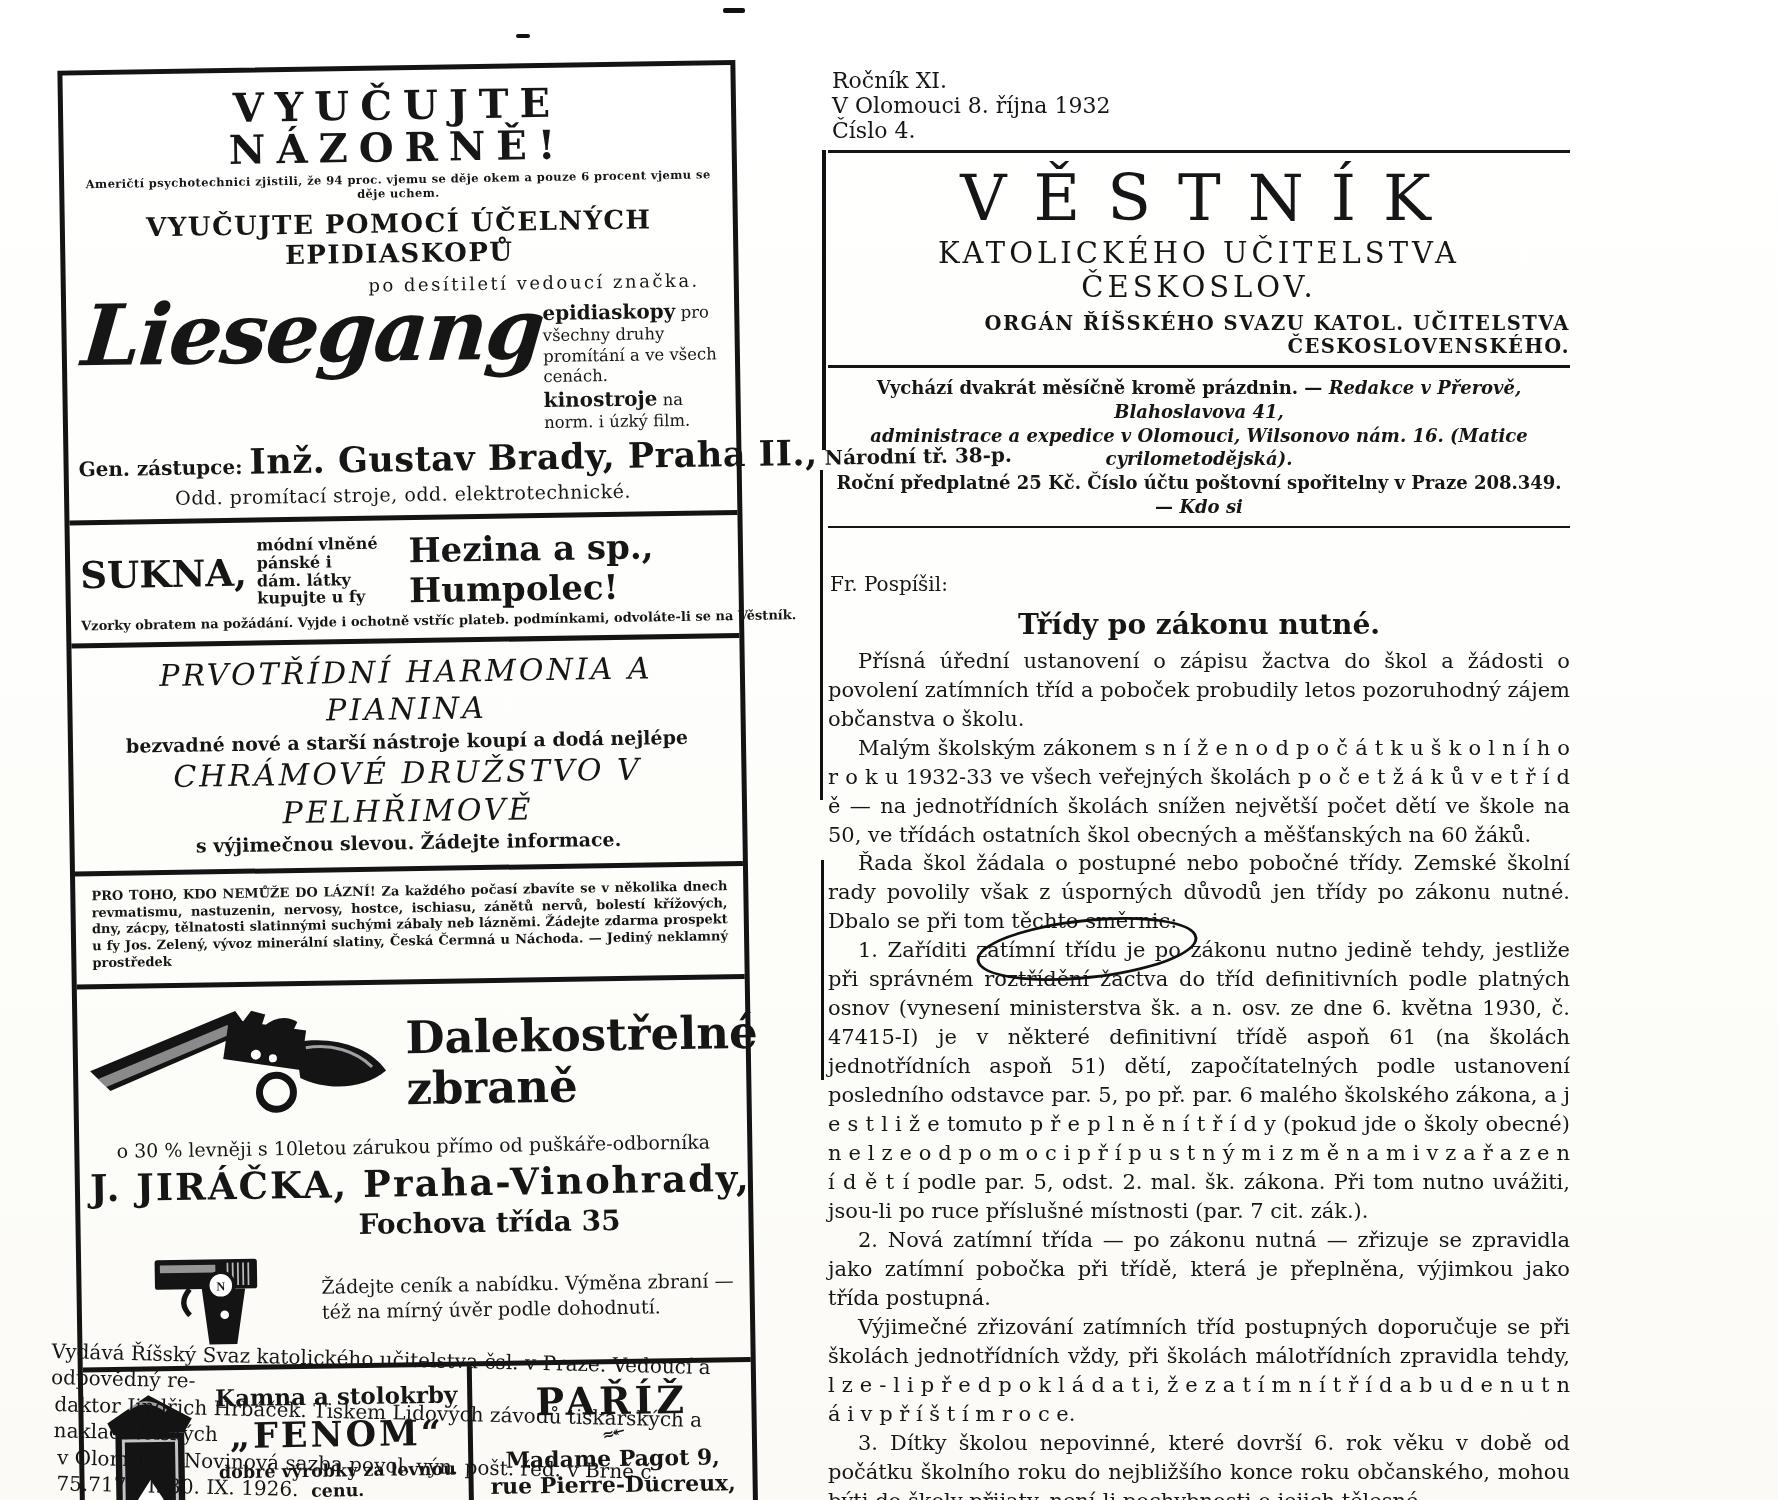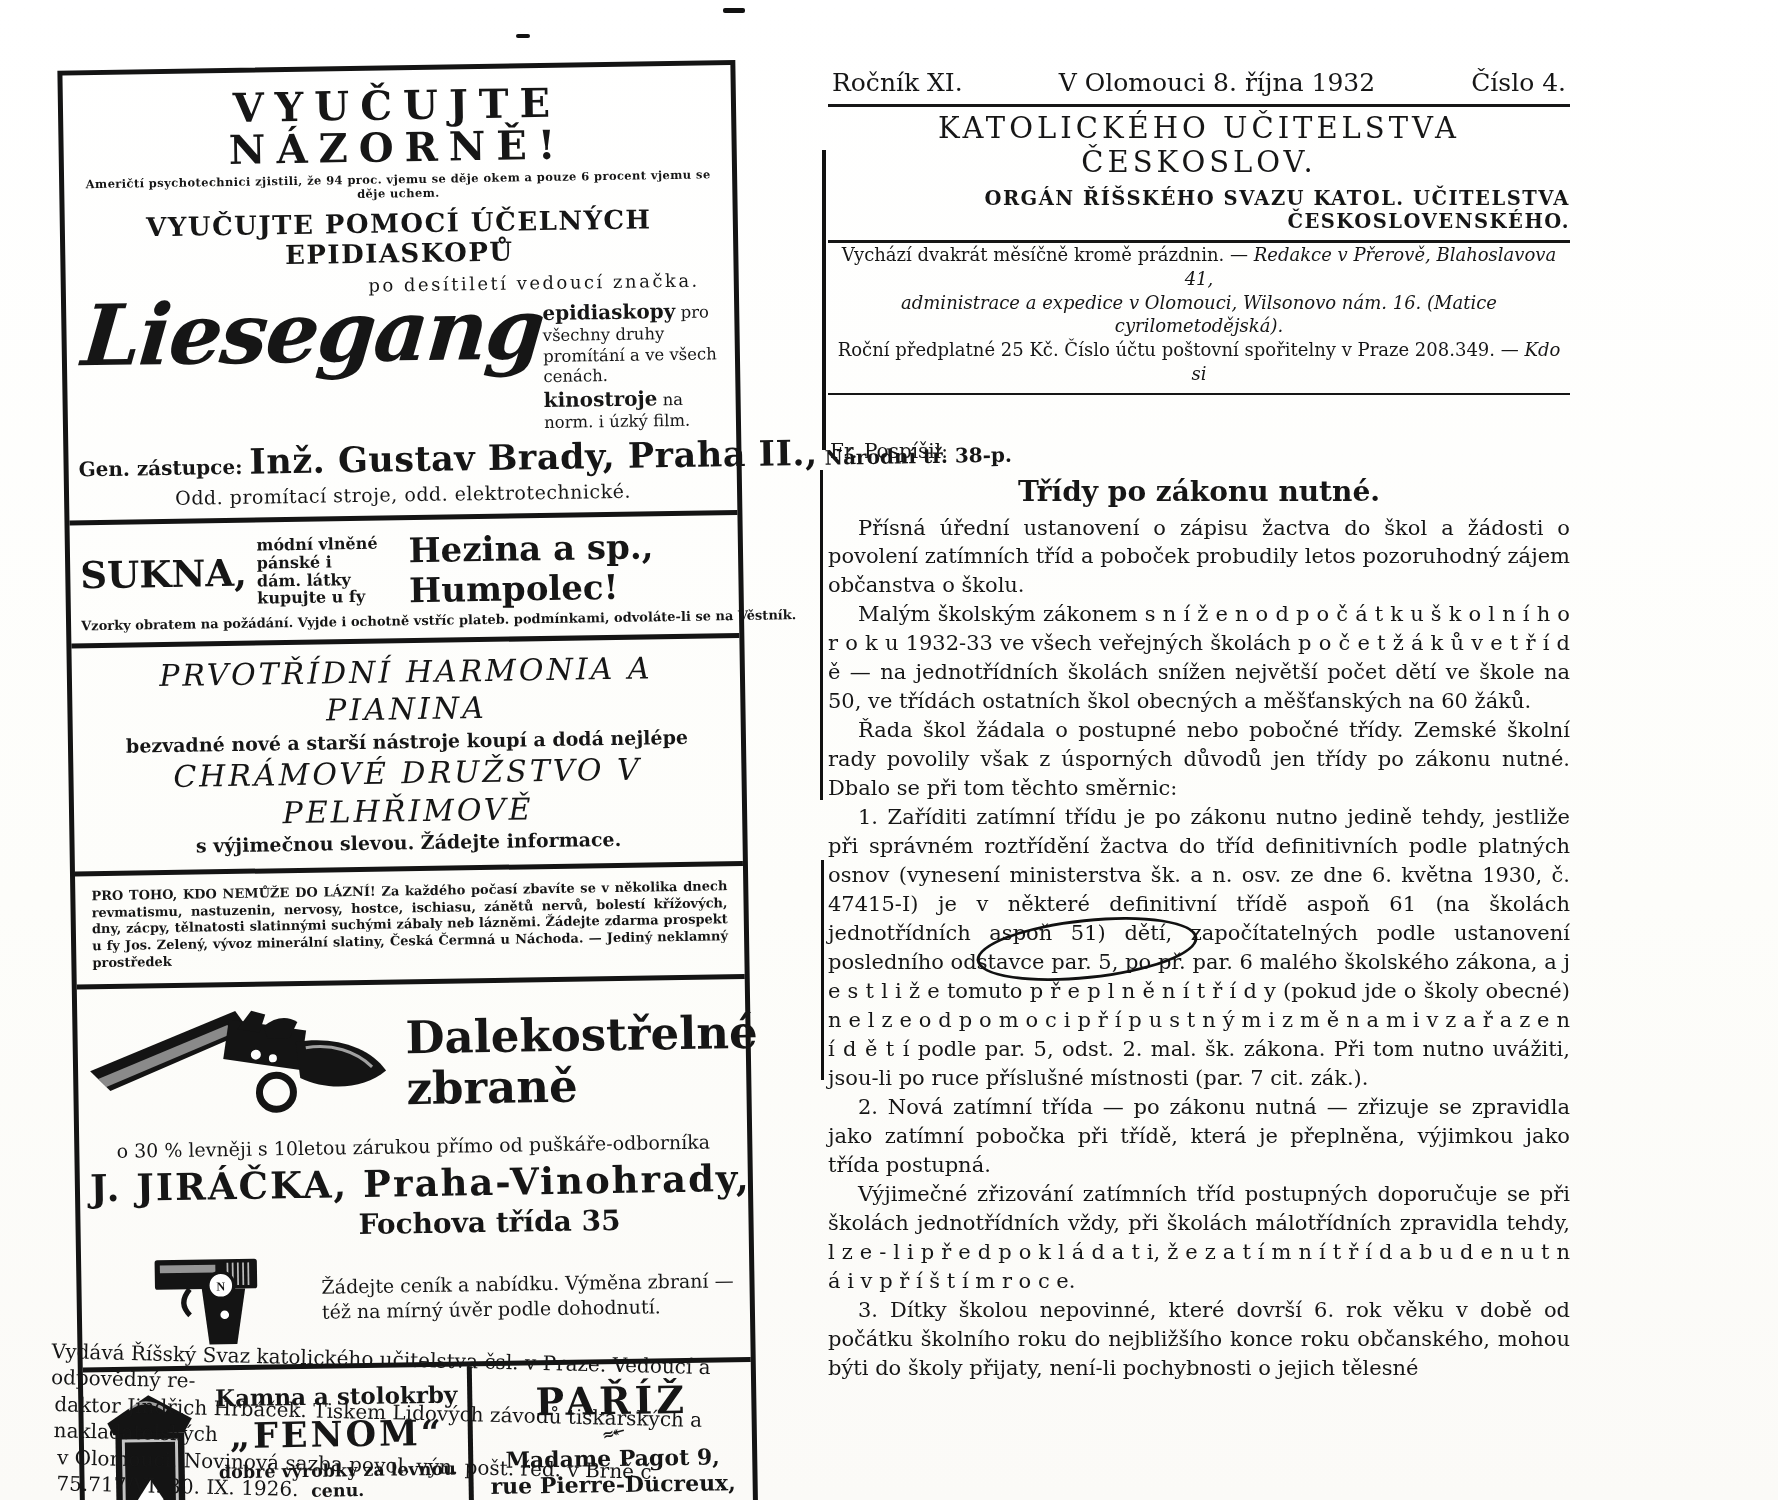--- a/index.html
+++ b/index.html
@@ -52,27 +52,27 @@
   .fenom-l1{font-size:23px;font-weight:bold;margin-top:4px;}
   .fenom-name{font-size:35px;font-weight:bold;letter-spacing:3px;margin-top:4px;}
   .fenom-l2{font-size:17.5px;font-weight:bold;margin-top:6px;}
   .pariz-title{font-size:38px;font-weight:bold;letter-spacing:4px;}
   .pariz-ink{height:16px;position:relative;}
   .pariz-l1{font-size:22px;font-weight:bold;margin-top:6px;}
   .pariz-l2{font-size:22px;font-weight:bold;}
   .page-footer{position:absolute;left:52px;top:1338px;width:710px;transform:rotate(1.4deg);transform-origin:0 0;font-size:20px;line-height:1.32;}
   
   .right-page{position:absolute;left:828px;top:68px;width:742px;}
-  .rp-header{display:flex;justify-content:space-between;align-items:baseline;font-size:25px;padding:0 4px;}
+  .rp-header{display:flex;justify-content:space-between;align-items:baseline;font-size:22px;padding:0 4px;flex-direction:column;}
   .rule{border-top:3px solid #161616;margin-top:7px;}
   .rule-thin{border-top:2px solid #161616;}
   .masthead-title{font-size:64px;letter-spacing:27px;text-align:center;margin-top:12px;padding-left:20px;line-height:1.05;}
   .masthead-sub{font-size:29px;letter-spacing:4px;text-align:center;margin-top:4px;}
   .masthead-organ{font-size:19.5px;font-weight:bold;letter-spacing:1.5px;text-align:right;margin-top:8px;}
-  .imprint{font-size:18px;font-weight:normal;line-height:1.32;text-align:center;}
+  .imprint{margin-top:8px;font-size:18px;font-weight:bold;line-height:1.32;text-align:center;}
   .imprint i{font-style:italic;}
   .article{margin-top:44px;}
   .art-author{font-size:20px;padding-left:2px;}
   .art-title{font-size:28px;font-weight:bold;text-align:center;margin-top:12px;margin-bottom:6px;}
   .art-p{font-size:21px;line-height:1.38;text-align:justify;text-indent:30px;margin:0;}
   .pen-circle{position:absolute;left:148px;top:851px;width:216px;height:54px;border:3px solid #111;border-radius:50%;transform:rotate(-6deg);pointer-events:none;}
   .fold-line{position:absolute;width:4px;background:#111;}
   .speck{position:absolute;background:#111;border-radius:2px;}
   .ink-squiggle{display:inline-block;transform:rotate(-14deg);font-size:15px;font-weight:bold;letter-spacing:-2px;}
 </style>
@@ -223,20 +223,21 @@
   </div>
 
   <div class="right-page">
     <div class="rp-header">
       <span>Ročník XI.</span>
       <span>V Olomouci 8. října 1932</span>
       <span>Číslo 4.</span>
     </div>
     <div class="rule"></div>
 
+    <div class="masthead-title">VĚSTNÍK</div>
     <div class="masthead-sub">KATOLICKÉHO UČITELSTVA ČESKOSLOV.</div>
     <div class="masthead-organ">ORGÁN ŘÍŠSKÉHO SVAZU KATOL. UČITELSTVA ČESKOSLOVENSKÉHO.</div>
     <div class="rule"></div>
 
     <div class="imprint">
       <div><span>Vychází dvakrát měsíčně kromě prázdnin. — </span><i>Redakce v Přerově, Blahoslavova 41,</i></div>
       <div><i>administrace a expedice v Olomouci, Wilsonovo nám. 16. (Matice cyrilometodějská).</i></div>
       <div><span>Roční předplatné 25 Kč. Číslo účtu poštovní spořitelny v Praze 208.349. — </span><i>Kdo si</i></div>
     </div>
     <div class="rule rule-thin"></div>

